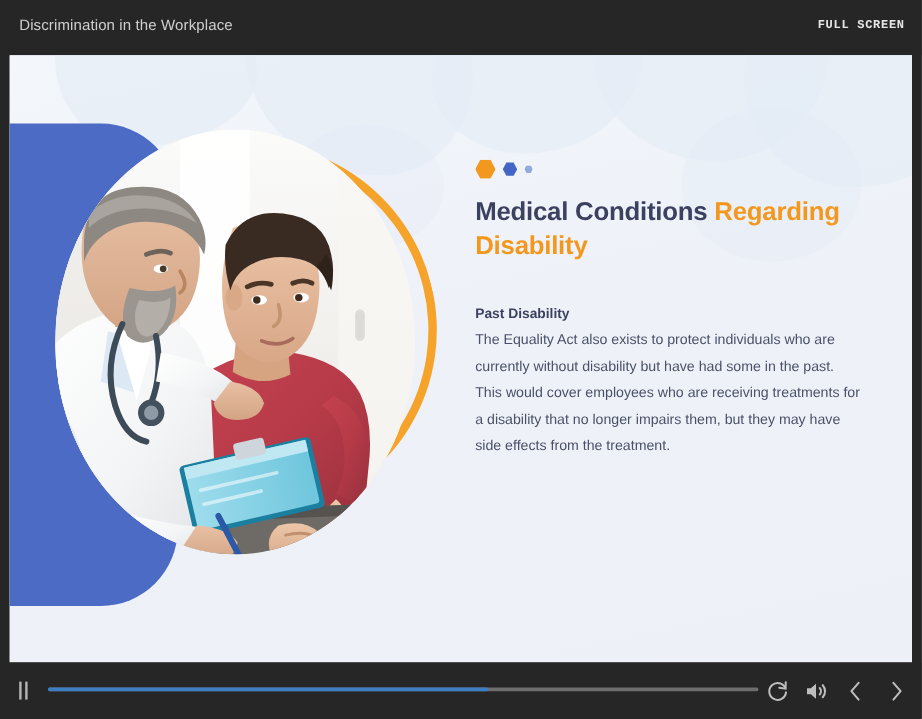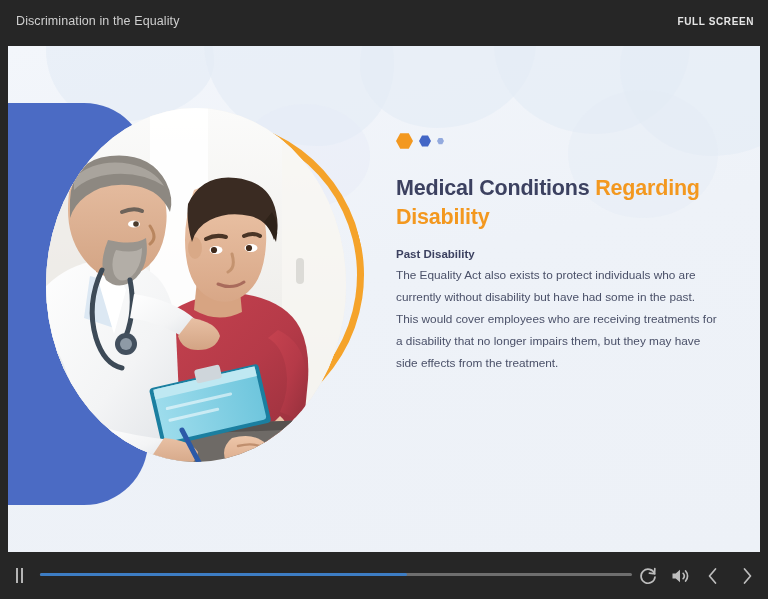--- a/index.html
+++ b/index.html
@@ -37,21 +37,21 @@
   #fullscreen-button {
     position: absolute;
     right: 14px; top: 16px;
     font-size: 10px;
     font-weight: bold;
     color: #e6e6e6;
     letter-spacing: .6px;
     cursor: pointer;
     background: none;
     border: none;
-    font-family: Liberation Sans, sans-serif;
+    font-family: Liberation Mono, monospace;
   }
 
   
   #stage {
     position: absolute;
     left: 8px; top: 46px;
     width: 752px; height: 506px;
     overflow: hidden;
     background: #eef2f8;
   }
@@ -116,31 +116,31 @@
 
   #hex-row { display: flex; align-items: center; gap: 6px; height: 18px; }
   .hex {
     clip-path: polygon(25% 4%, 75% 4%, 100% 50%, 75% 96%, 25% 96%, 0% 50%);
   }
   .hex.h1 { width: 17px; height: 17px; background: #f3981f; }
   .hex.h2 { width: 12px; height: 12px; background: #4366c6; }
   .hex.h3 { width: 7px;  height: 7px;  background: #93aade; }
 
   #slide-heading {
-    margin-top: 24px;
+    margin-top: 12px;
     font-size: 21.5px;
     font-weight: bold;
     line-height: 1.36;
     color: #3c4160;
     letter-spacing: -.2px;
   }
   #slide-heading .accent { color: #f3981f; }
 
   #slide-subheading {
-    margin-top: 16px;
+    margin-top: 36px;
     font-size: 11.5px;
     font-weight: bold;
     color: #3c4160;
   }
 
   #slide-body {
     margin-top: 5px;
     font-size: 11.8px;
     line-height: 1.85;
     color: #4a5068;
@@ -197,21 +197,21 @@
   #volume-button { left: 668px; }
   #prev-button   { left: 701px; }
   #next-button   { left: 735px; }
 </style>
 </head>
 <body>
 
 <div id="app">
 
   <div id="topbar">
-    <div id="course-title">Discrimination in the Equality</div>
+    <div id="course-title">Discrimination in the Workplace</div>
     <button id="fullscreen-button">FULL SCREEN</button>
   </div>
 
   <div id="stage">
 
     <div id="slide-bg">
       <div class="blob b1"></div>
       <div class="blob b2"></div>
       <div class="blob b3"></div>
       <div class="blob b4"></div>

